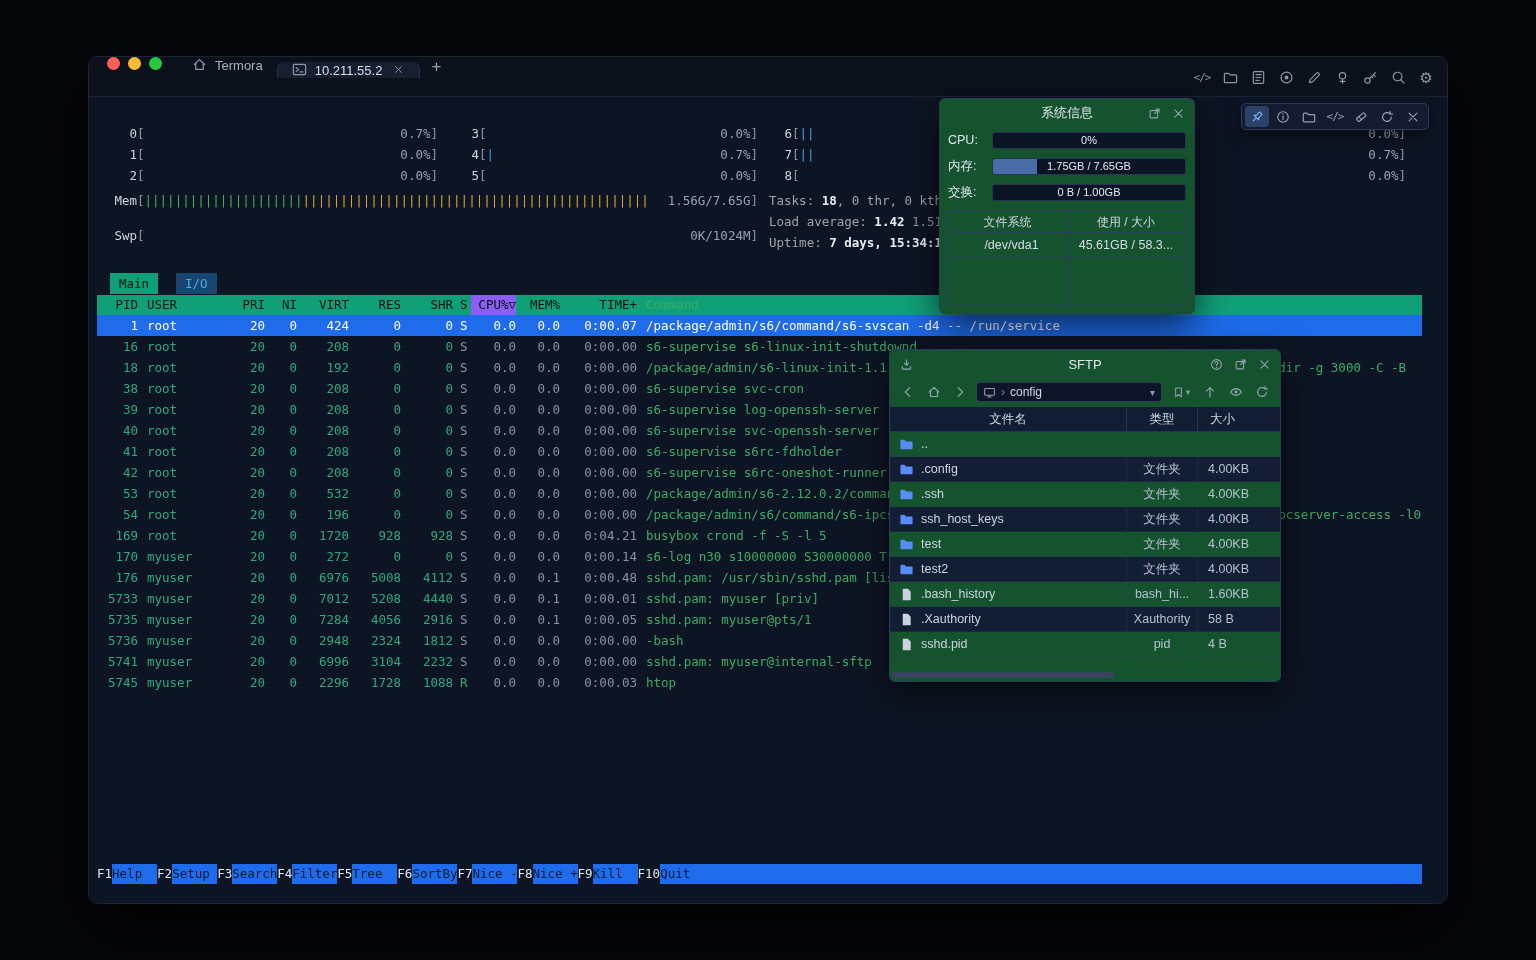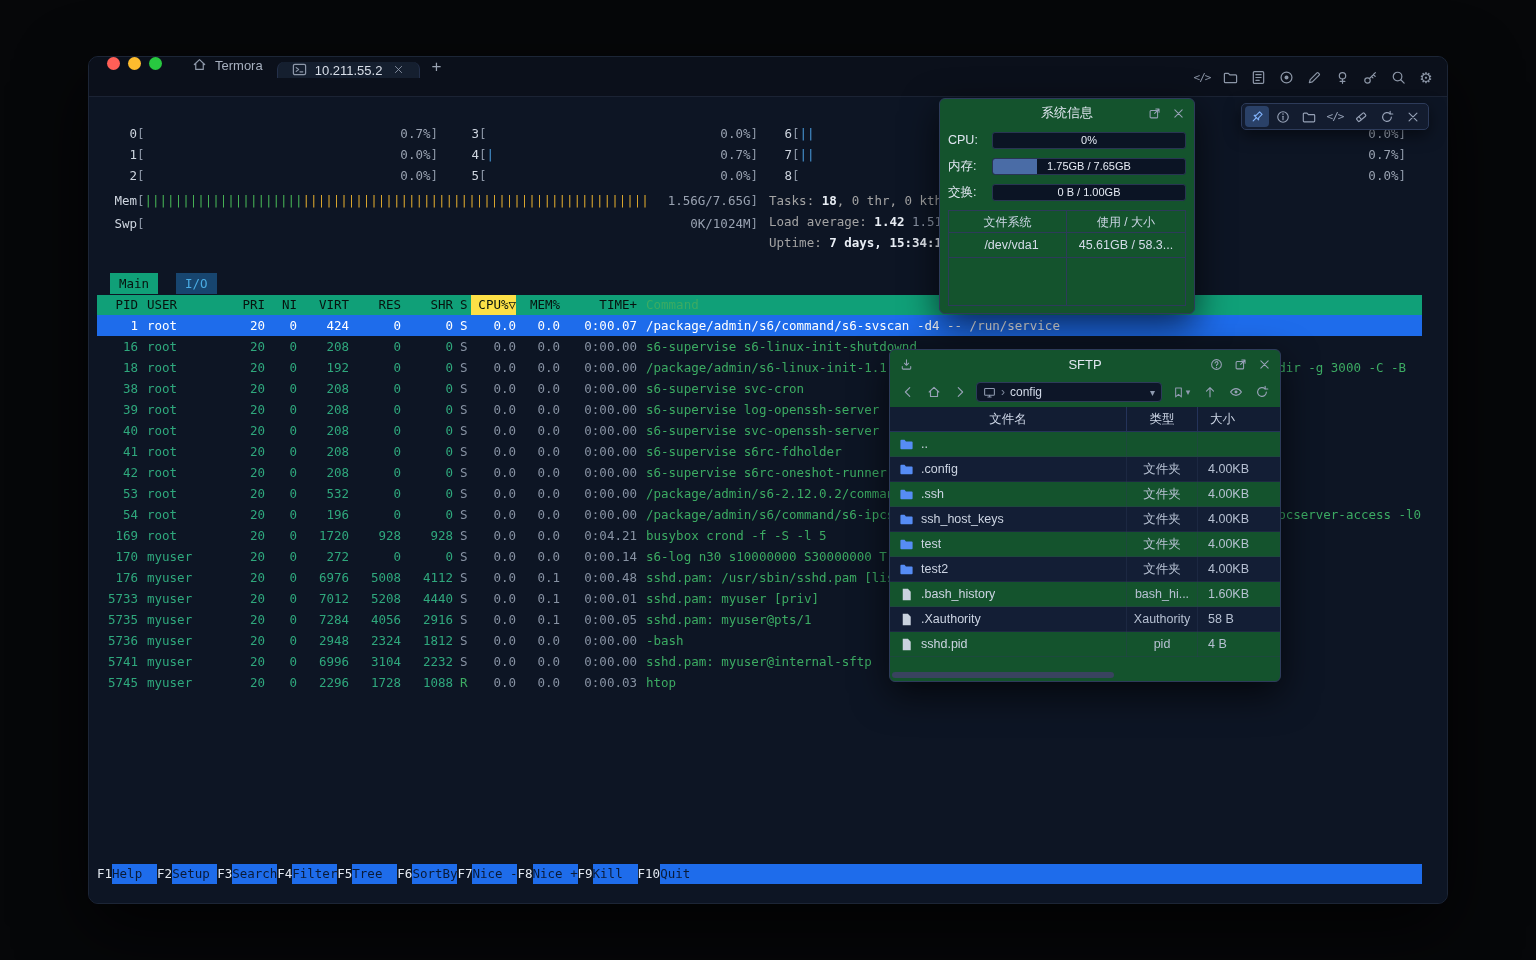--- a/index.html
+++ b/index.html
@@ -42,21 +42,21 @@
   .vtab.main{left:21px;background:#10a078;color:#07130f}
   .vtab.io{left:87px;background:#17456f;color:#4aace4}
   .ptable{position:absolute;left:8px;top:198px;width:1325px}
   .phead,.prow{display:grid;grid-template-columns:41px 97px 30px 32px 52px 52px 52px 18px 45px 44px 77px minmax(0,1fr);white-space:pre}
   .phead{height:20px;line-height:20px;background:#10a078;color:#07130f}
   .prow{height:21px;line-height:21px}
   .c-pid,.c-pri,.c-ni,.c-virt,.c-res,.c-shr,.c-cpu,.c-mem,.c-time{text-align:right}
   .c-user{padding-left:9px}
   .c-s{padding-left:7px}
   .c-cmd{padding-left:9px;overflow:hidden}
-  .sortcol{background:#fde047;color:#07130f}
+  .sortcol{background:#8b5cf6;color:#07130f}
   .num{color:#2fa87d}
   .gry{color:#8792a3}
   .grn{color:#3cab63}
   .c-cmd{color:#3cab63}
   .prow.sel{background:#1e6ceb}
   .prow.sel span{color:#fff}
   .fbar{position:absolute;left:8px;top:767px;width:1325px;height:20px;line-height:20px;display:flex;white-space:pre}
   .fkey{color:#e3e9f1}
   .flabel{background:#1e6ceb;color:#0a1b38;width:45px;overflow:hidden}
   .ffill{flex:1;background:#1e6ceb}
@@ -210,21 +210,21 @@
           <div class="meter" style="left: 367px; top: 47px; width: 302px;"><span class="mlab">4</span><span class="mbk">[</span><span class="mbar"><span class="p-cyan">|</span></span><span class="mval">0.7%</span><span class="mbk">]</span></div>
           <div class="meter" style="left: 367px; top: 68px; width: 302px;"><span class="mlab">5</span><span class="mbk">[</span><span class="mbar"><span class="p-cyan"></span></span><span class="mval">0.0%</span><span class="mbk">]</span></div>
           <div class="meter" style="left: 680px; top: 26px; width: 637px;"><span class="mlab">6</span><span class="mbk">[</span><span class="mbar"><span class="p-cyan">||</span></span><span class="mval">0.0%</span><span class="mbk">]</span></div>
           <div class="meter" style="left: 680px; top: 47px; width: 637px;"><span class="mlab">7</span><span class="mbk">[</span><span class="mbar"><span class="p-cyan">||</span></span><span class="mval">0.7%</span><span class="mbk">]</span></div>
           <div class="meter" style="left: 680px; top: 68px; width: 637px;"><span class="mlab">8</span><span class="mbk">[</span><span class="mbar"><span class="p-cyan"></span></span><span class="mval">0.0%</span><span class="mbk">]</span></div>
         </div>
 
       <div class="meter" style="left:25px;top:93px;width:644px">
         <span class="mlab">Mem</span><span class="mbk">[</span><span class="mbar"><span class="p-green" id="mem-used">|||||||||||||||||||||</span><span class="p-orange" id="mem-cache">||||||||||||||||||||||||||||||||||||||||||||||</span></span><span class="mval">1.56G/7.65G</span><span class="mbk">]</span>
       </div>
-      <div class="meter" style="left:25px;top:116px;width:644px">
+      <div class="meter" style="left:25px;top:128px;width:644px">
         <span class="mlab">Swp</span><span class="mbk">[</span><span class="mbar"></span><span class="mval">0K/1024M</span><span class="mbk">]</span>
       </div>
 
       <div class="hline" style="top:93px"><span class="hlab">Tasks: </span><span class="hnum">18</span><span class="hlab">, 0 thr, 0 kthr; 1 running</span></div>
       <div class="hline" style="top:114px"><span class="hlab">Load average: </span><span class="hnum">1.42</span><span class="hgry"> 1.51 1.47</span></div>
       <div class="hline" style="top:135px"><span class="hlab">Uptime: </span><span class="hnum">7 days, 15:34:12</span></div>
 
       <span class="vtab main">Main</span>
       <span class="vtab io">I/O</span>
 

